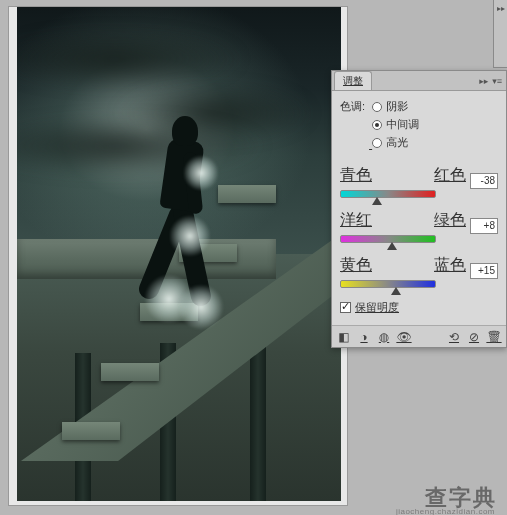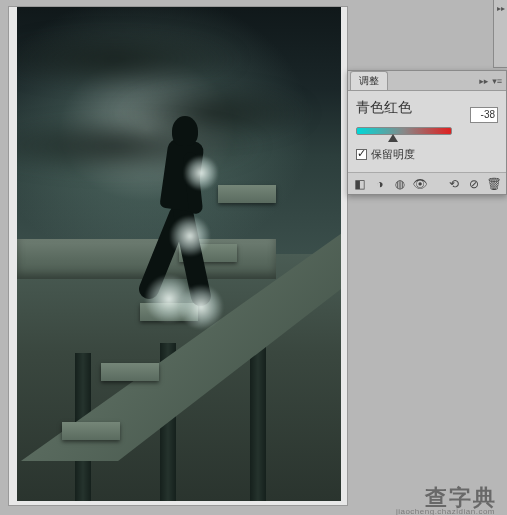--- a/index.html
+++ b/index.html
@@ -141,25 +141,26 @@
   filter: blur(1px);
 }
 .sp1 { top: 38px; left: 50px; }
 .sp2 { top: 98px; left: 36px; width: 40px; height: 44px; }
 .sp3 { top: 158px; left: 10px; width: 50px; height: 50px; }
 .sp4 { top: 168px; left: 44px; width: 46px; height: 46px; }
 .panel {
   position: absolute;
   right: 0;
   top: 70px;
-  width: 160px;
+  width: 176px;
   background: #d9d9d9;
   border: 1px solid #8a8a8a;
   box-shadow: 0 2px 6px rgba(0,0,0,0.3);
   font-size: 11px;
+  text-decoration: underline;
 }
 .panel-tabs {
   height: 20px;
   background: #c2c2c2;
   display: flex;
   align-items: center;
   border-bottom: 1px solid #999;
   position: relative;
 }
 .tab {
@@ -218,23 +219,23 @@
   width: 4px; height: 4px;
   background: #333;
   border-radius: 50%;
 }
 .slider-row {
   margin-bottom: 12px;
   position: relative;
 }
 .slider-labels {
   display: flex;
-  justify-content: flex-start;
-  font-size: 14px;
-  margin-bottom: 10px;
+  justify-content: space-between;
+  font-size: 16px;
+  margin-bottom: 4px;
 }
 .slider-track {
   height: 8px;
   border: 1px solid #888;
   border-radius: 2px;
   position: relative;
   width: 96px;
 }
 .track-cr { background: linear-gradient(90deg,#00d8d8,#888,#e02020); }
 .track-mg { background: linear-gradient(90deg,#e030e0,#888,#20c020); }
@@ -382,33 +383,70 @@
 <div class="panel">
   <div class="panel-tabs">
     <div class="tab">调整</div>
     <div class="flyout-icons">
       <span>▸▸</span>
       <span>▾≡</span>
     </div>
   </div>
   <div class="panel-body">
 
+    <div class="tone-group">
+      <span class="tone-label">色调:</span>
+      <span class="radios">
+        <div class="radio-row">
+          <span class="radio"></span>
+          <span>阴影</span>
+        </div>
+        <div class="radio-row">
+          <span class="radio checked"></span>
+          <span>中间调</span>
+        </div>
+        <div class="radio-row">
+          <span class="radio"></span>
+          <span>高光</span>
+        </div>
+      </span>
+    </div>
 
     <div class="slider-row">
       <div class="slider-labels">
         <span>青色</span>
         <span style="margin-right:32px">红色</span>
       </div>
       <div class="slider-track track-cr">
         <div class="slider-thumb" style="left:38%"></div>
       </div>
       <div class="slider-input">-38</div>
     </div>
 
-
+    <div class="slider-row">
+      <div class="slider-labels">
+        <span>洋红</span>
+        <span style="margin-right:32px">绿色</span>
+      </div>
+      <div class="slider-track track-mg">
+        <div class="slider-thumb" style="left:54%"></div>
+      </div>
+      <div class="slider-input">+8</div>
+    </div>
+
+    <div class="slider-row">
+      <div class="slider-labels">
+        <span>黄色</span>
+        <span style="margin-right:32px">蓝色</span>
+      </div>
+      <div class="slider-track track-yb">
+        <div class="slider-thumb" style="left:58%"></div>
+      </div>
+      <div class="slider-input">+15</div>
+    </div>
 
     <div class="preserve-row">
       <span class="checkbox checked"></span>
       <span>保留明度</span>
     </div>
   </div>
   <div class="panel-footer">
     <div class="footer-icon">◧</div>
     <div class="footer-icon">◑</div>
     <div class="footer-icon">◍</div>

